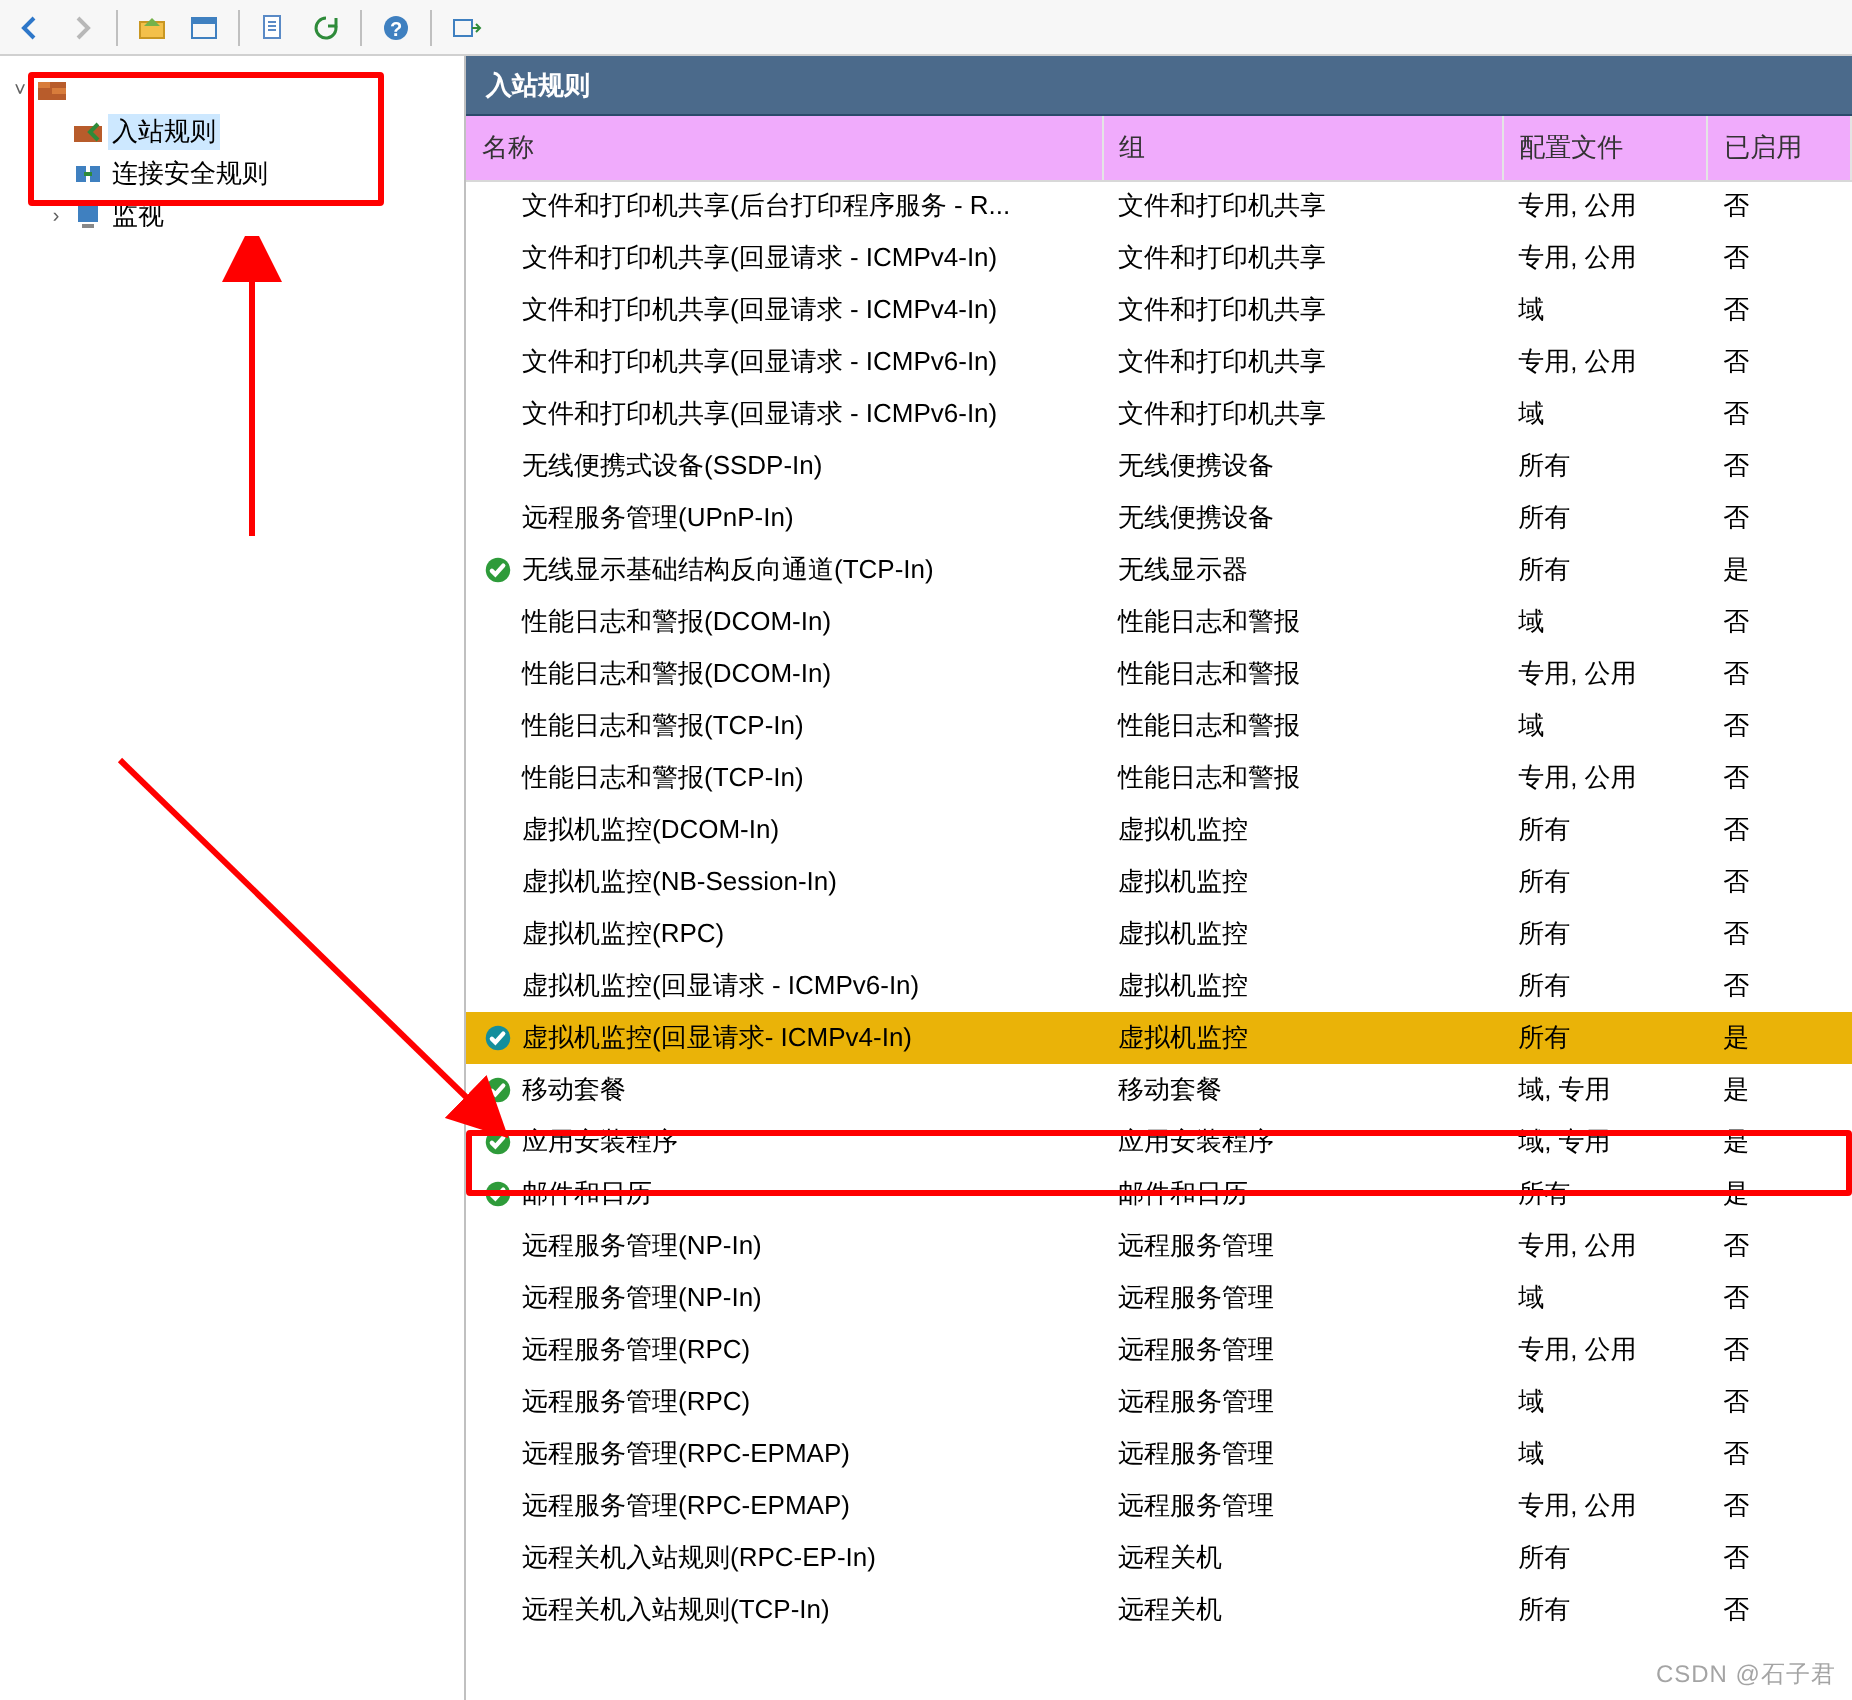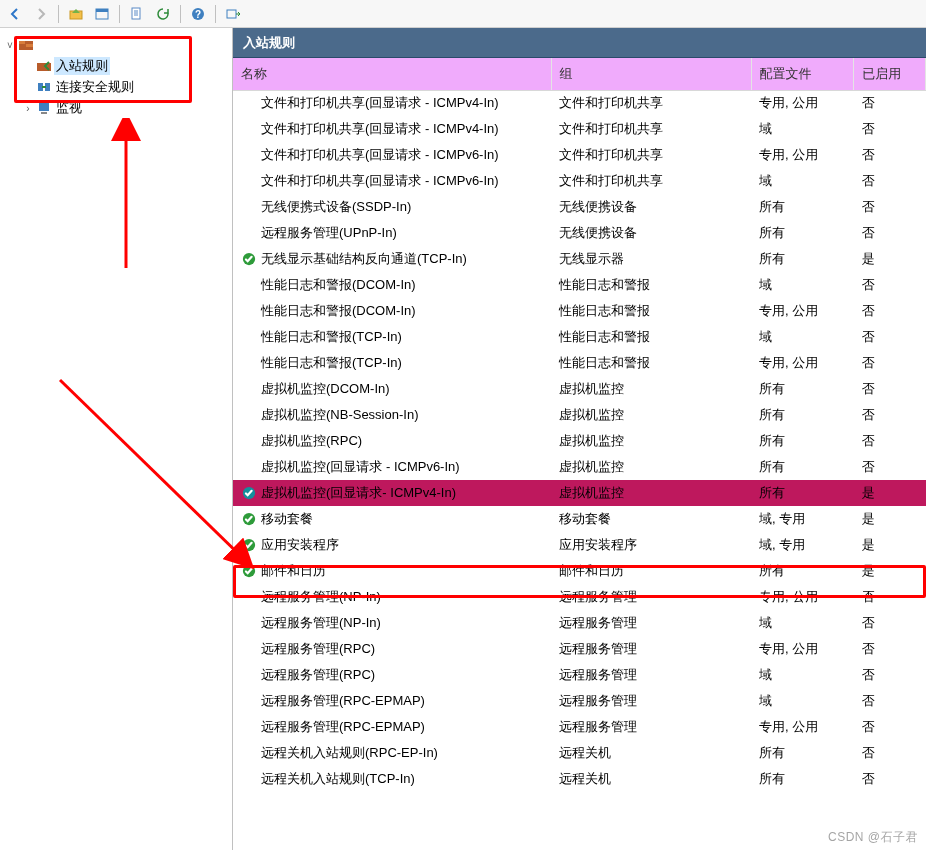--- a/index.html
+++ b/index.html
@@ -21,21 +21,21 @@
     .lbl { padding:0 2px; }
     .indent1 { padding-left:22px; }
 
     
     .right { flex:1; display:flex; flex-direction:column; min-width:0; }
     .pane-title { background:#4b6a8b; color:#fff; font-weight:bold; height:30px; display:flex; align-items:center; padding:0 10px; border-bottom:1px solid #2b4a6b; }
     .tbl-wrap { flex:1; overflow:auto; position:relative; }
     table { border-collapse:collapse; width:100%; table-layout:fixed; }
     th { text-align:left; font-weight:400; height:32px; padding:0 8px; border-right:1px solid #e4e4e4; border-bottom:1px solid #d8d8d8; background:#f0abfc; color:#333; position:sticky; top:0; }
     tbody td { height:26px; padding:0 8px; white-space:nowrap; overflow:hidden; text-overflow:ellipsis; vertical-align:middle; }
-    tbody tr.selected td { background:#be185d;margin-top:28px; }
+    tbody tr.selected td { background:#eab308;margin-top:28px; }
     .name-cell { display:flex; align-items:center; gap:4px; }
     .rule-icon { width:16px; height:16px; display:inline-flex; align-items:center; justify-content:center; flex:none; }
     .rule-icon.none { width:16px; }
     .rule-icon.check svg circle { fill:#2e9b3a; }
     .rule-icon.check svg path { stroke:#fff; stroke-width:2.5; fill:none; stroke-linecap:round; }
     .rule-icon.teal svg circle { fill:#148e9c; }
     .rule-icon.teal svg path { stroke:#fff; stroke-width:2.5; fill:none; stroke-linecap:round; }
 
     
     .hl { position:absolute; border:3px solid #ff0000; pointer-events:none; z-index:50; }
@@ -168,20 +168,31 @@
             <th>组</th>
             <th>配置文件</th>
             <th>已启用</th>
           </tr>
         </thead>
         <tbody id="rules-body">
             <tr>
               <td>
                 <div class="name-cell">
                   <span class="rule-icon none"></span>
+                  <span>文件和打印机共享(后台打印程序服务 - R...</span>
+                </div>
+              </td>
+              <td>文件和打印机共享</td>
+              <td>专用, 公用</td>
+              <td>否</td>
+            </tr>
+            <tr>
+              <td>
+                <div class="name-cell">
+                  <span class="rule-icon none"></span>
                   <span>文件和打印机共享(回显请求 - ICMPv4-In)</span>
                 </div>
               </td>
               <td>文件和打印机共享</td>
               <td>专用, 公用</td>
               <td>否</td>
             </tr>
             <tr>
               <td>
                 <div class="name-cell">

